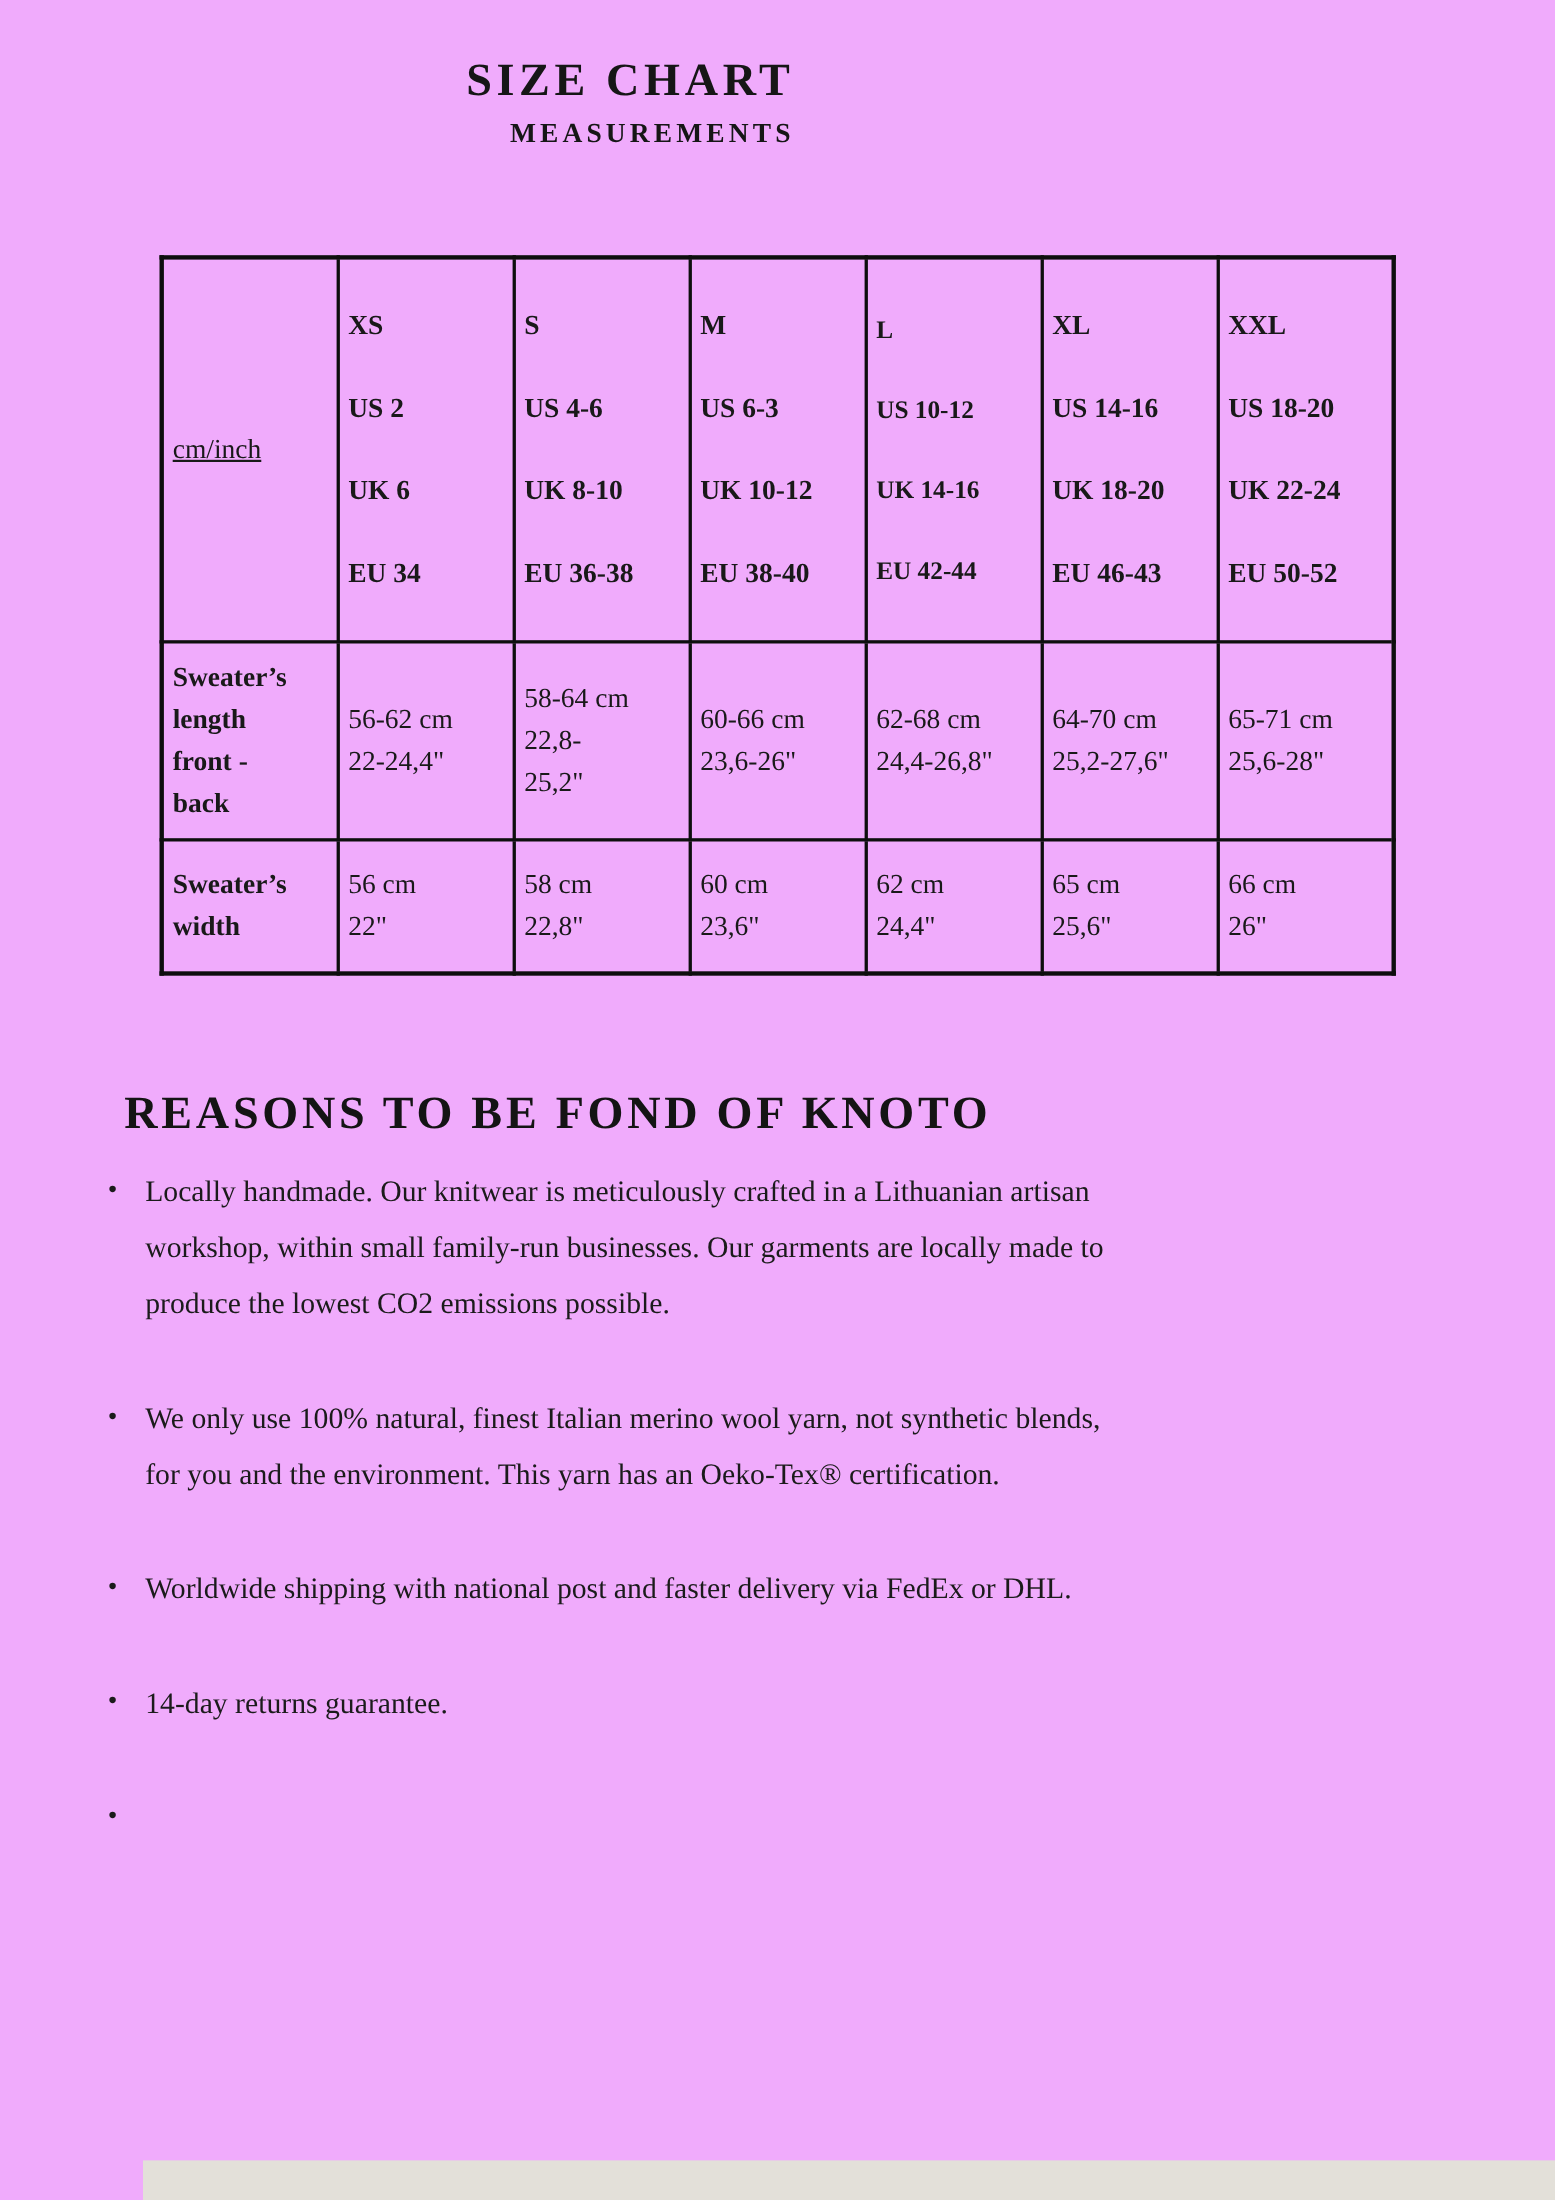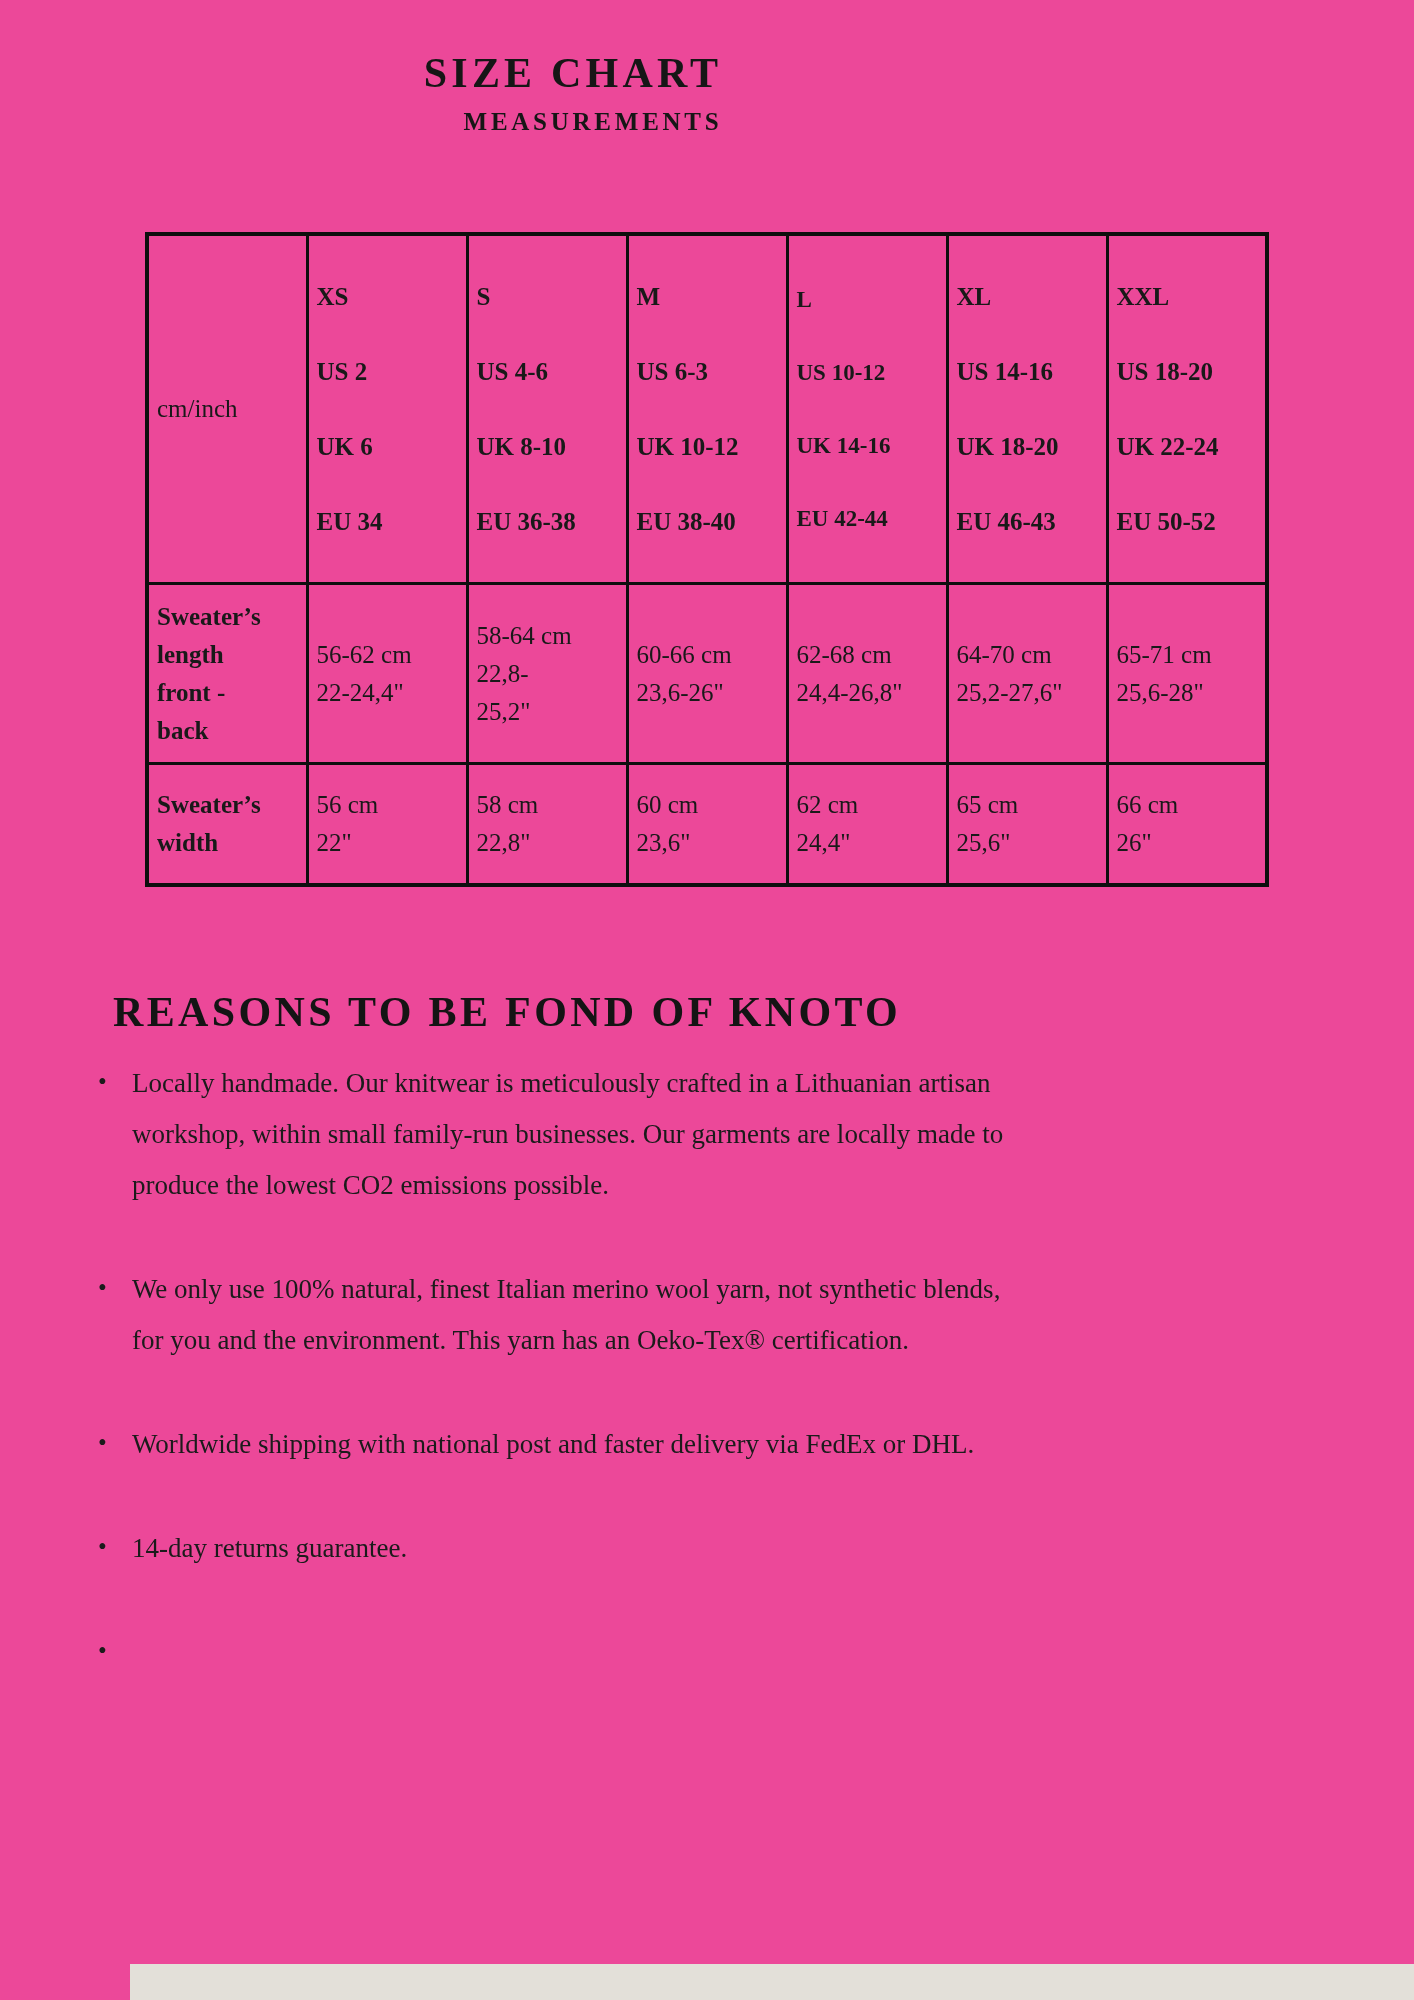--- a/index.html
+++ b/index.html
@@ -6,21 +6,21 @@
     margin: 0;
     padding: 0;
     background: #ffffff;
     font-family: "Liberation Serif", "DejaVu Serif", serif;
     color: #1b1b1b;
   }
   .page {
     position: relative;
     width: 1414px;
     height: 2000px;
-    background: #ec4899;
+    background: #f0abfc;
     overflow: hidden;
   }
 
   
   .header-block {
     position: absolute;
     top: 50px;
     left: 0;
     width: 1146px;
     text-align: center;
@@ -61,21 +61,21 @@
     padding: 4px 8px;
     color: #191919;
   }
   tr.r-header  { height: 212px; }
   tr.r-bust    { height: 154px; }
   tr.r-length  { height: 180px; }
   tr.r-width   { height: 121px; }
 
   td.hcell div { line-height: 37px; font-weight: bold; }
   td.hcell.col-l div { font-size: 23px; line-height: 35px; }
-  td.corner { font-weight: normal; }
+  td.corner { font-weight: normal; text-decoration: underline; }
   td.rowlabel { font-weight: bold; line-height: 36px; }
 
   
   .reasons-heading {
     position: absolute;
     top: 988px;
     left: 113px;
     font-size: 42px;
     font-weight: bold;
     letter-spacing: 0.08em;

